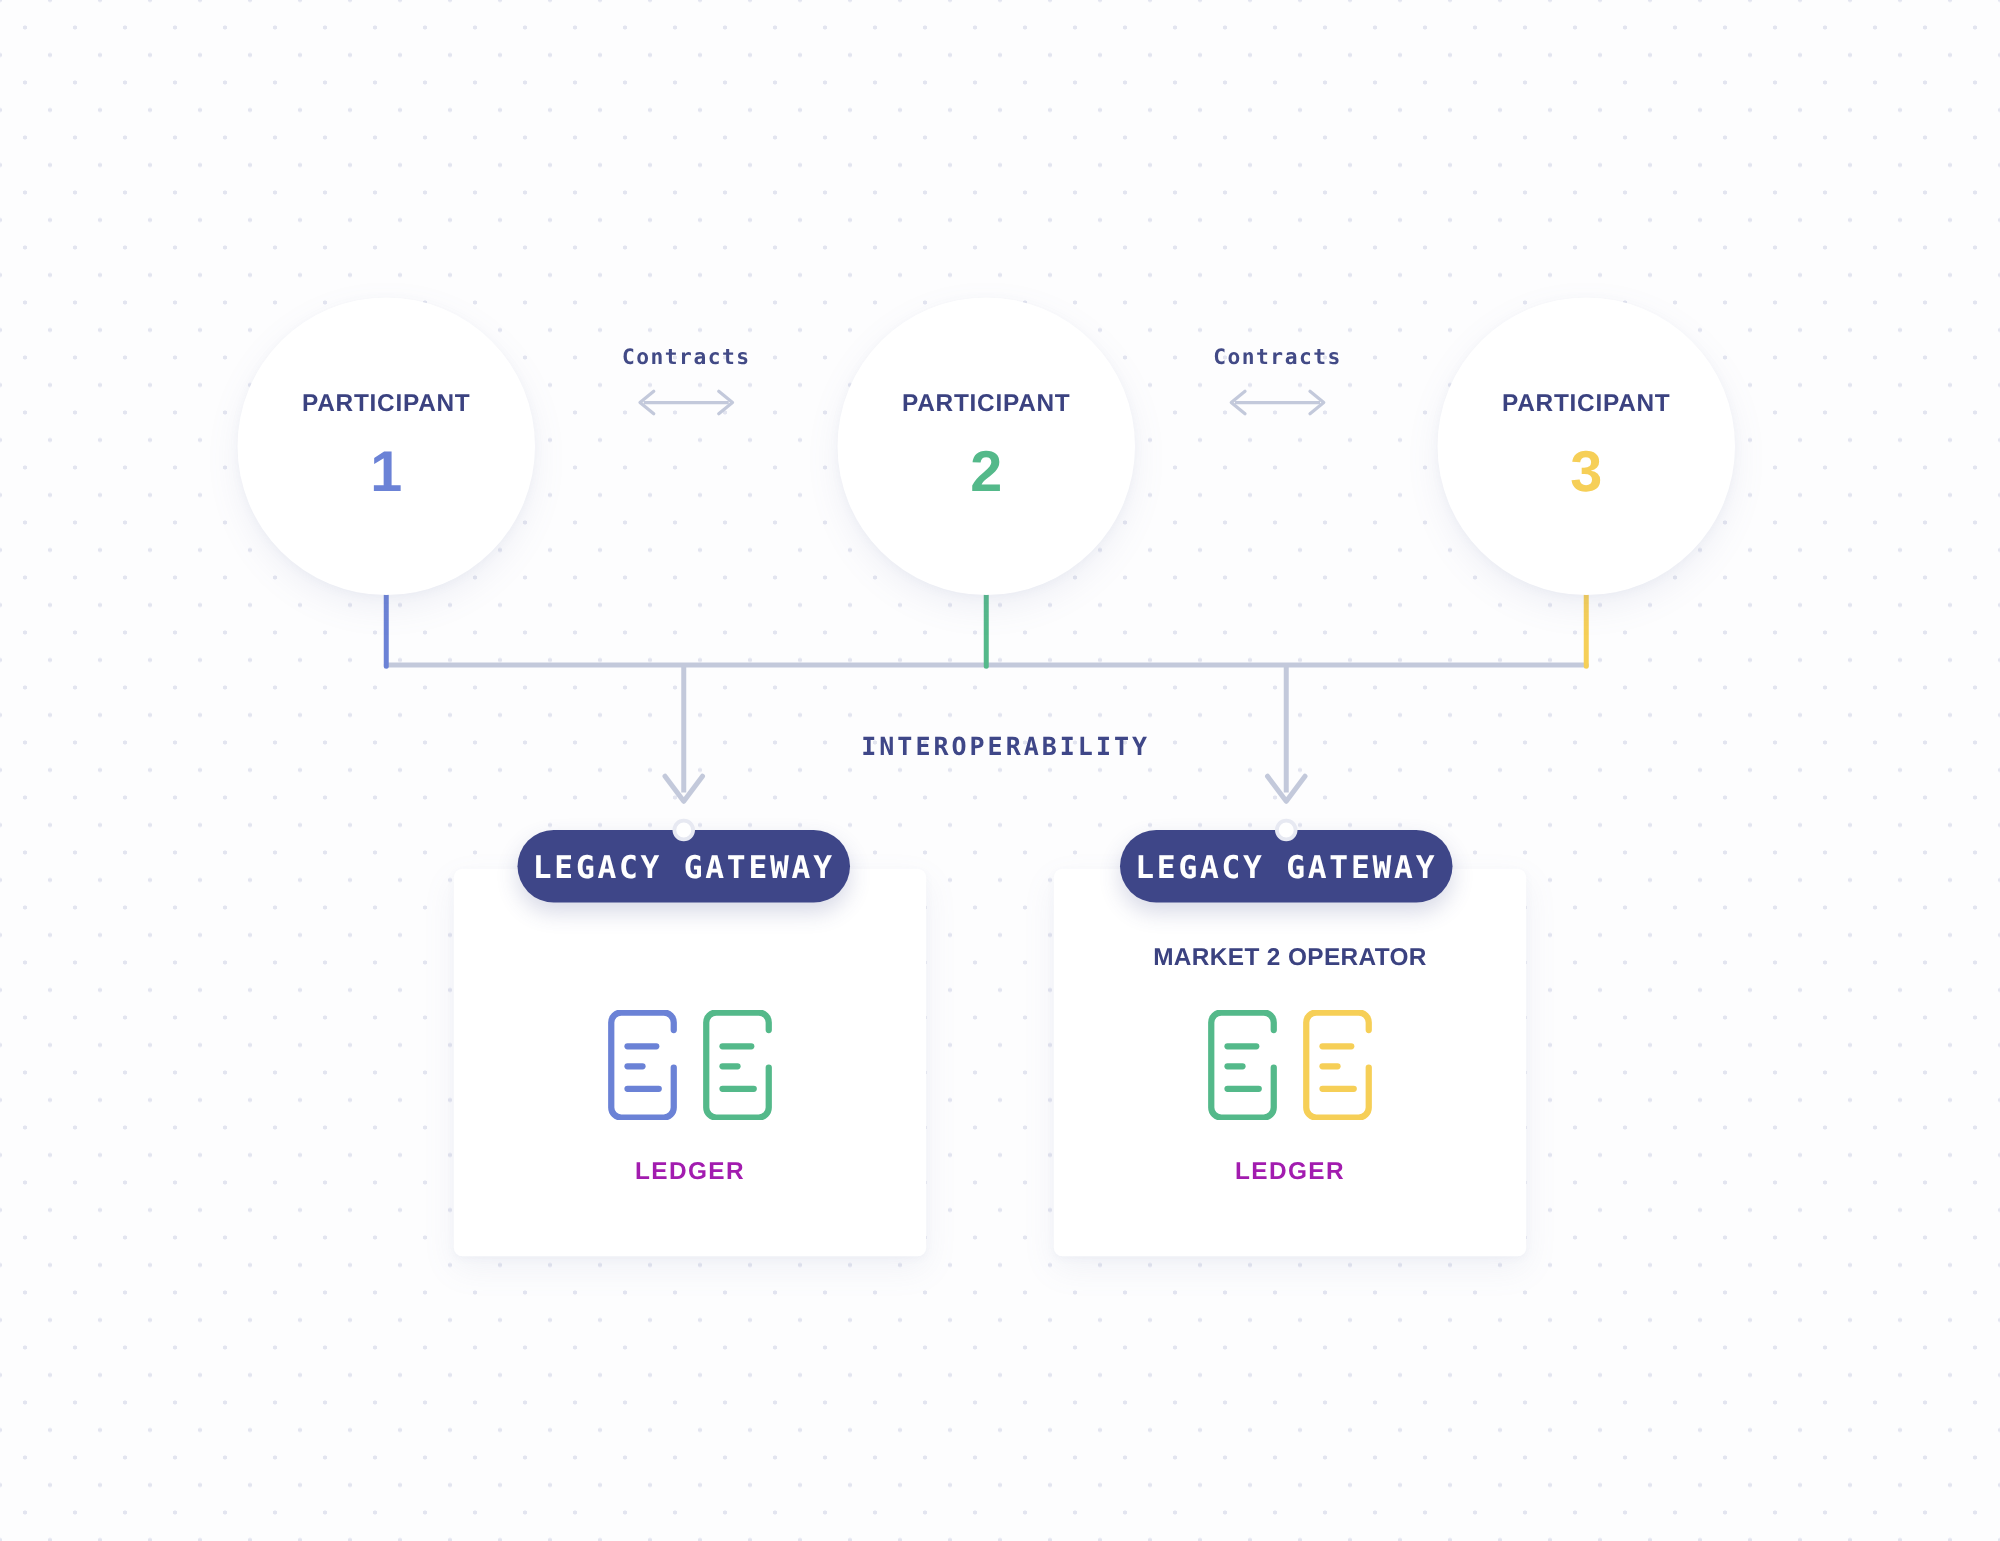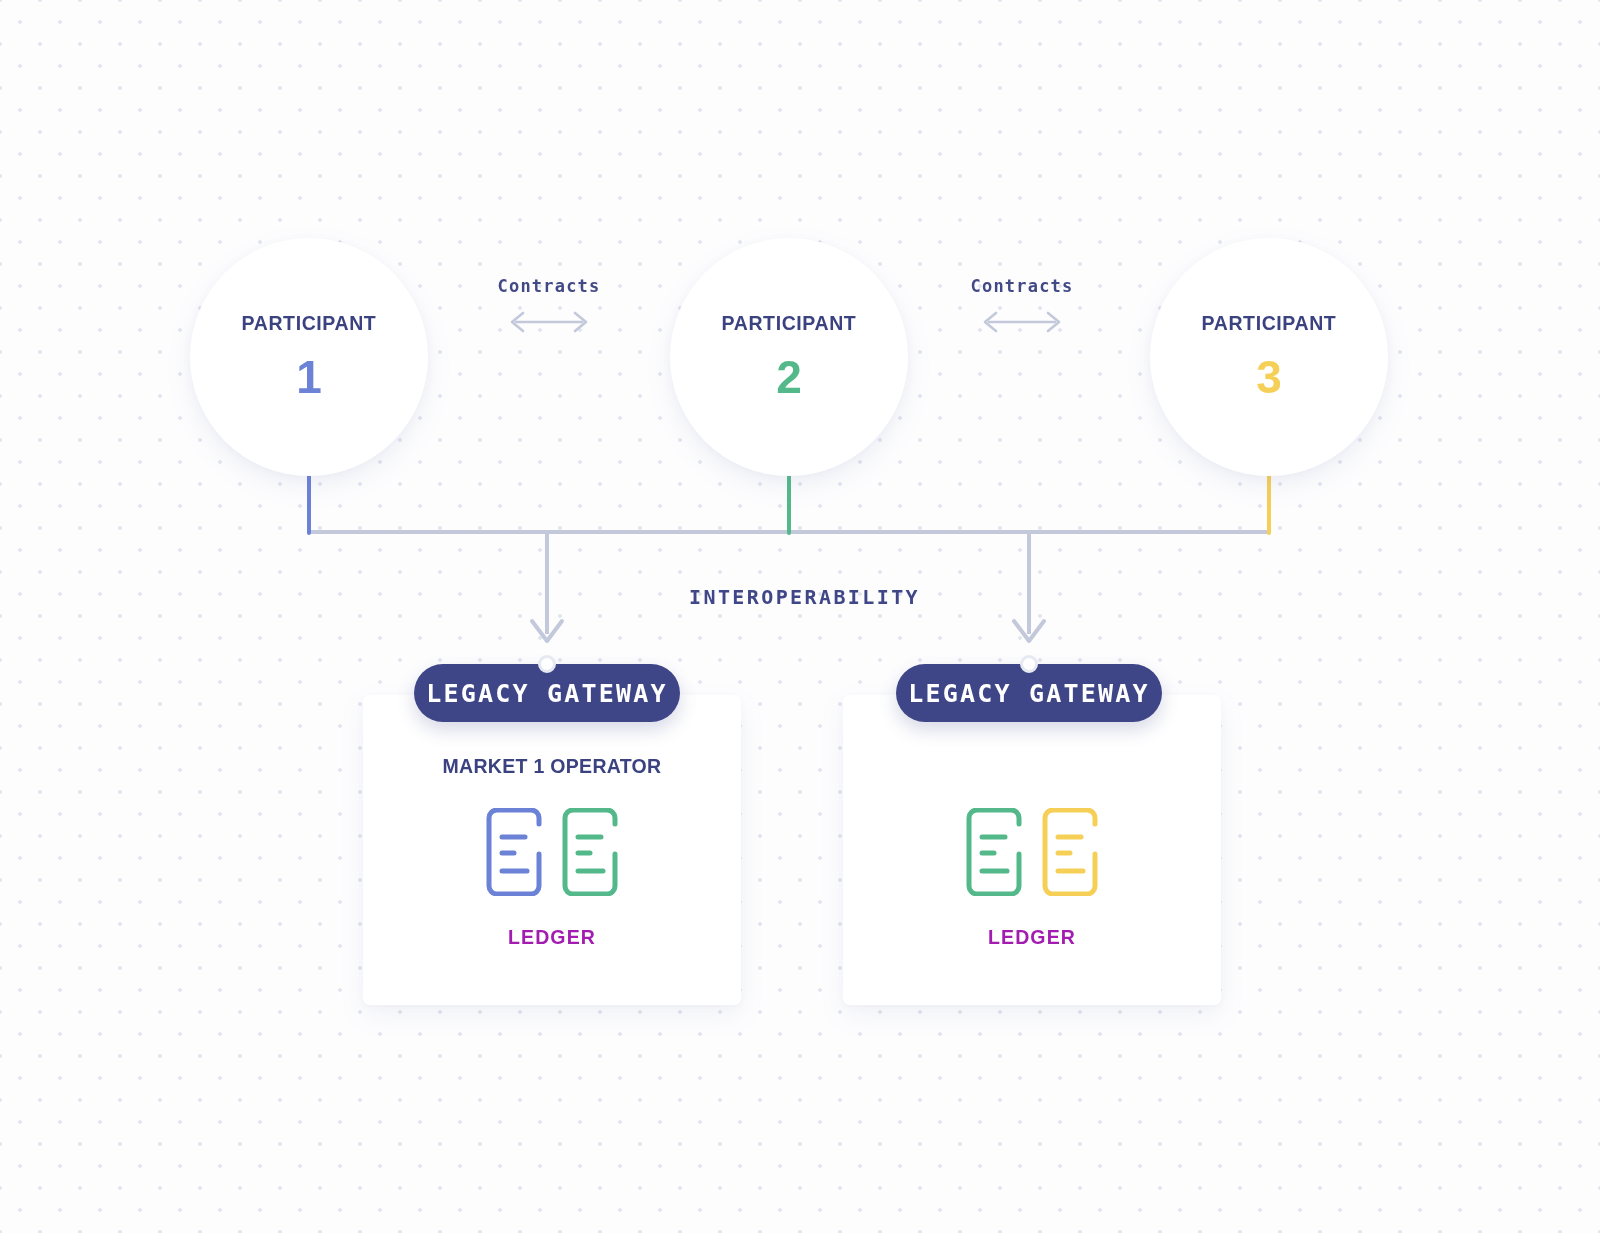--- a/index.html
+++ b/index.html
@@ -221,41 +221,41 @@
     <svg class="contracts-arrow" width="92" height="26" viewBox="0 0 92 26" xmlns="http://www.w3.org/2000/svg">
       <line x1="12" y1="13" x2="80" y2="13" stroke="#c3c9db" stroke-width="2.6"></line>
       <polyline points="20,4 9,13 20,22" fill="none" stroke="#c3c9db" stroke-width="2.6" stroke-linecap="round" stroke-linejoin="round"></polyline>
       <polyline points="72,4 83,13 72,22" fill="none" stroke="#c3c9db" stroke-width="2.6" stroke-linecap="round" stroke-linejoin="round"></polyline>
     </svg>
   </div>
 
   <div id="interop" style="left:689px; top:585px;">INTEROPERABILITY</div>
 
   <div class="market-card" style="left:363px; top:695px;">
-    <div class="operator-label">MARKET 1 OPERATOR</div>
 
     <div class="docs">
       <svg width="66" height="88" viewBox="0 0 66 88" xmlns="http://www.w3.org/2000/svg">
         <path d="M58 16 V10 a8 8 0 0 0 -8 -8 H16 a8 8 0 0 0 -8 8 v68 a8 8 0 0 0 8 8 h34 a8 8 0 0 0 8 -8 V46" fill="none" stroke="#6b82d6" stroke-width="5" stroke-linecap="round" stroke-linejoin="round"></path>
         <line x1="21" y1="29" x2="44" y2="29" stroke="#6b82d6" stroke-width="5" stroke-linecap="round"></line>
         <line x1="21" y1="45" x2="33" y2="45" stroke="#6b82d6" stroke-width="5" stroke-linecap="round"></line>
         <line x1="21" y1="63" x2="46" y2="63" stroke="#6b82d6" stroke-width="5" stroke-linecap="round"></line>
       </svg>
       <svg width="66" height="88" viewBox="0 0 66 88" xmlns="http://www.w3.org/2000/svg">
         <path d="M58 16 V10 a8 8 0 0 0 -8 -8 H16 a8 8 0 0 0 -8 8 v68 a8 8 0 0 0 8 8 h34 a8 8 0 0 0 8 -8 V46" fill="none" stroke="#54b98a" stroke-width="5" stroke-linecap="round" stroke-linejoin="round"></path>
         <line x1="21" y1="29" x2="44" y2="29" stroke="#54b98a" stroke-width="5" stroke-linecap="round"></line>
         <line x1="21" y1="45" x2="33" y2="45" stroke="#54b98a" stroke-width="5" stroke-linecap="round"></line>
         <line x1="21" y1="63" x2="46" y2="63" stroke="#54b98a" stroke-width="5" stroke-linecap="round"></line>
       </svg>
     </div>
 
     <div class="ledger-label">LEDGER</div>
   </div>
 
   <div class="market-card" style="left:843px; top:695px;">
+    <div class="operator-label">MARKET 2 OPERATOR</div>
 
     <div class="docs">
       <svg width="66" height="88" viewBox="0 0 66 88" xmlns="http://www.w3.org/2000/svg">
         <path d="M58 16 V10 a8 8 0 0 0 -8 -8 H16 a8 8 0 0 0 -8 8 v68 a8 8 0 0 0 8 8 h34 a8 8 0 0 0 8 -8 V46" fill="none" stroke="#54b98a" stroke-width="5" stroke-linecap="round" stroke-linejoin="round"></path>
         <line x1="21" y1="29" x2="44" y2="29" stroke="#54b98a" stroke-width="5" stroke-linecap="round"></line>
         <line x1="21" y1="45" x2="33" y2="45" stroke="#54b98a" stroke-width="5" stroke-linecap="round"></line>
         <line x1="21" y1="63" x2="46" y2="63" stroke="#54b98a" stroke-width="5" stroke-linecap="round"></line>
       </svg>
       <svg width="66" height="88" viewBox="0 0 66 88" xmlns="http://www.w3.org/2000/svg">
         <path d="M58 16 V10 a8 8 0 0 0 -8 -8 H16 a8 8 0 0 0 -8 8 v68 a8 8 0 0 0 8 8 h34 a8 8 0 0 0 8 -8 V46" fill="none" stroke="#f6cf57" stroke-width="5" stroke-linecap="round" stroke-linejoin="round"></path>

